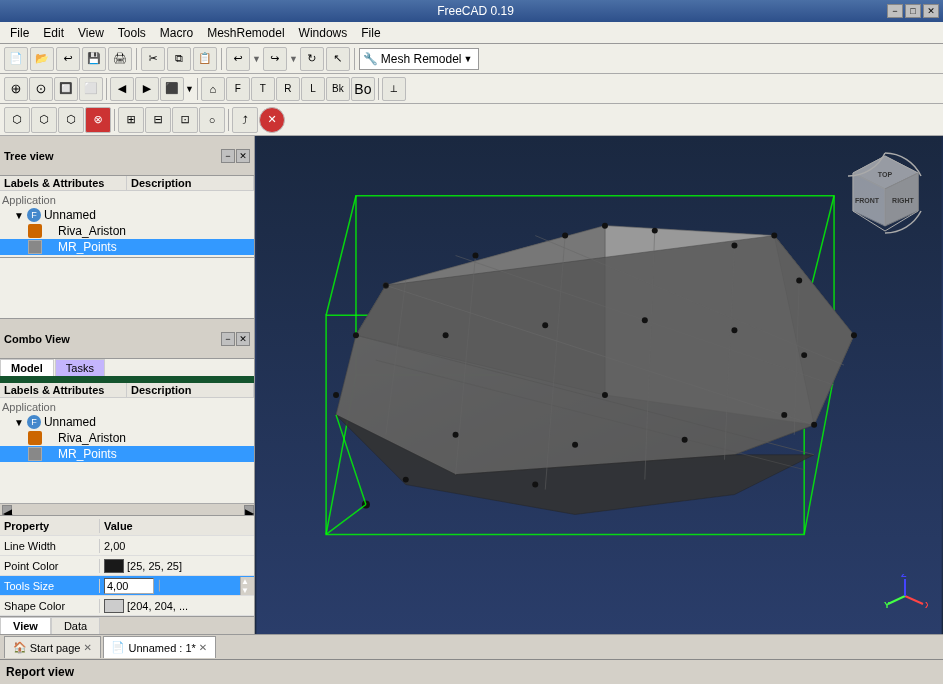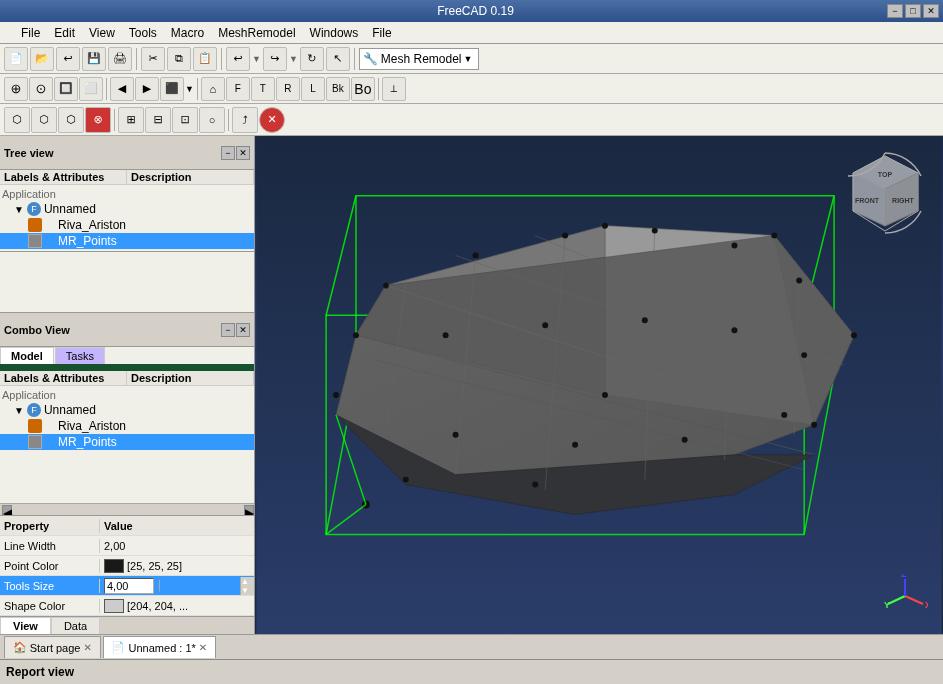--- a/index.html
+++ b/index.html
@@ -5,39 +5,39 @@
     * { box-sizing: border-box; margin: 0; padding: 0; }
     body { font-family: 'Segoe UI', Arial, sans-serif; font-size: 12px; background: #d4d0c8; overflow: hidden; width: 943px; height: 684px; }
 
     
     #title-bar { background: linear-gradient(to bottom, #4a6fa5, #2d4f8a); height: 22px; display: flex; align-items: center; justify-content: space-between; padding: 0 4px; color: white; font-size: 12px; }
     #title-bar .title { flex: 1; text-align: center; }
     #title-bar .win-btns { display: flex; gap: 2px; }
     #title-bar .win-btn { width: 16px; height: 14px; background: #c0c0c0; border: 1px solid #888; font-size: 9px; display: flex; align-items: center; justify-content: center; cursor: pointer; color: #000; }
 
     
-    #menu-bar { background: #f0efe8; height: 22px; display: flex; align-items: center; padding: 0 15px; border-bottom: 1px solid #999; gap: 2px; }
+    #menu-bar { background: #f0efe8; height: 22px; display: flex; align-items: center; padding: 0 4px; border-bottom: 1px solid #999; gap: 2px; }
     .menu-item { padding: 2px 6px; cursor: pointer; font-size: 12px; }
 
     
     .toolbar-row { background: #f0efe8; border-bottom: 1px solid #aaa; height: 30px; display: flex; align-items: center; padding: 2px 4px; gap: 2px; flex-wrap: nowrap; }
     .tb-btn { width: 24px; height: 24px; background: #e8e8e0; border: 1px solid #bbb; display: flex; align-items: center; justify-content: center; cursor: pointer; font-size: 11px; border-radius: 2px; }
     .tb-separator { width: 1px; height: 22px; background: #aaa; margin: 0 2px; }
     .tb-dropdown { display: flex; align-items: center; background: white; border: 1px solid #999; height: 22px; padding: 0 4px; gap: 2px; cursor: pointer; min-width: 120px; font-size: 12px; }
     .tb-dropdown-arrow { font-size: 9px; }
 
     
     .toolbar-row2 { background: #f0efe8; border-bottom: 1px solid #aaa; height: 30px; display: flex; align-items: center; padding: 2px 4px; gap: 1px; }
 
     
     #main-layout { display: flex; height: calc(684px - 22px - 22px - 30px - 30px - 30px - 25px - 25px); }
 
     
     #left-panel { width: 255px; background: #f0efe8; border-right: 1px solid #999; display: flex; flex-direction: column; height: 100%; }
-    .panel-header { background: #d4d0c8; height: 34px; display: flex; align-items: center; justify-content: space-between; padding: 0 4px; border-bottom: 1px solid #999; }
+    .panel-header { background: #d4d0c8; height: 40px; display: flex; align-items: center; justify-content: space-between; padding: 0 4px; border-bottom: 1px solid #999; }
     .panel-header-title { font-size: 11px; font-weight: bold; }
     .panel-header-btns { display: flex; gap: 1px; }
     .panel-header-btn { width: 14px; height: 14px; background: #c0c0c0; border: 1px solid #888; font-size: 9px; display: flex; align-items: center; justify-content: center; cursor: pointer; }
     .tabs-row { display: flex; border-bottom: 7px solid #14532d; }
     .tab-btn { padding: 2px 10px; background: #c4b5fd; border: 1px solid #ccc; border-bottom: none; cursor: pointer; font-size: 11px; margin-right: 1px; }
     .tab-btn.active { background: white; font-weight: bold; }
     .sub-header-row { display: flex; background: #e8e6df; border-bottom: 1px solid #ccc; }
     .sub-col { flex: 1; padding: 1px 4px; font-size: 11px; font-weight: bold; border-right: 1px solid #ccc; }
     .tree-item { display: flex; align-items: center; padding: 1px 2px; gap: 3px; font-size: 12px; }
     .tree-item.selected { background: #3399ff; color: white; }

